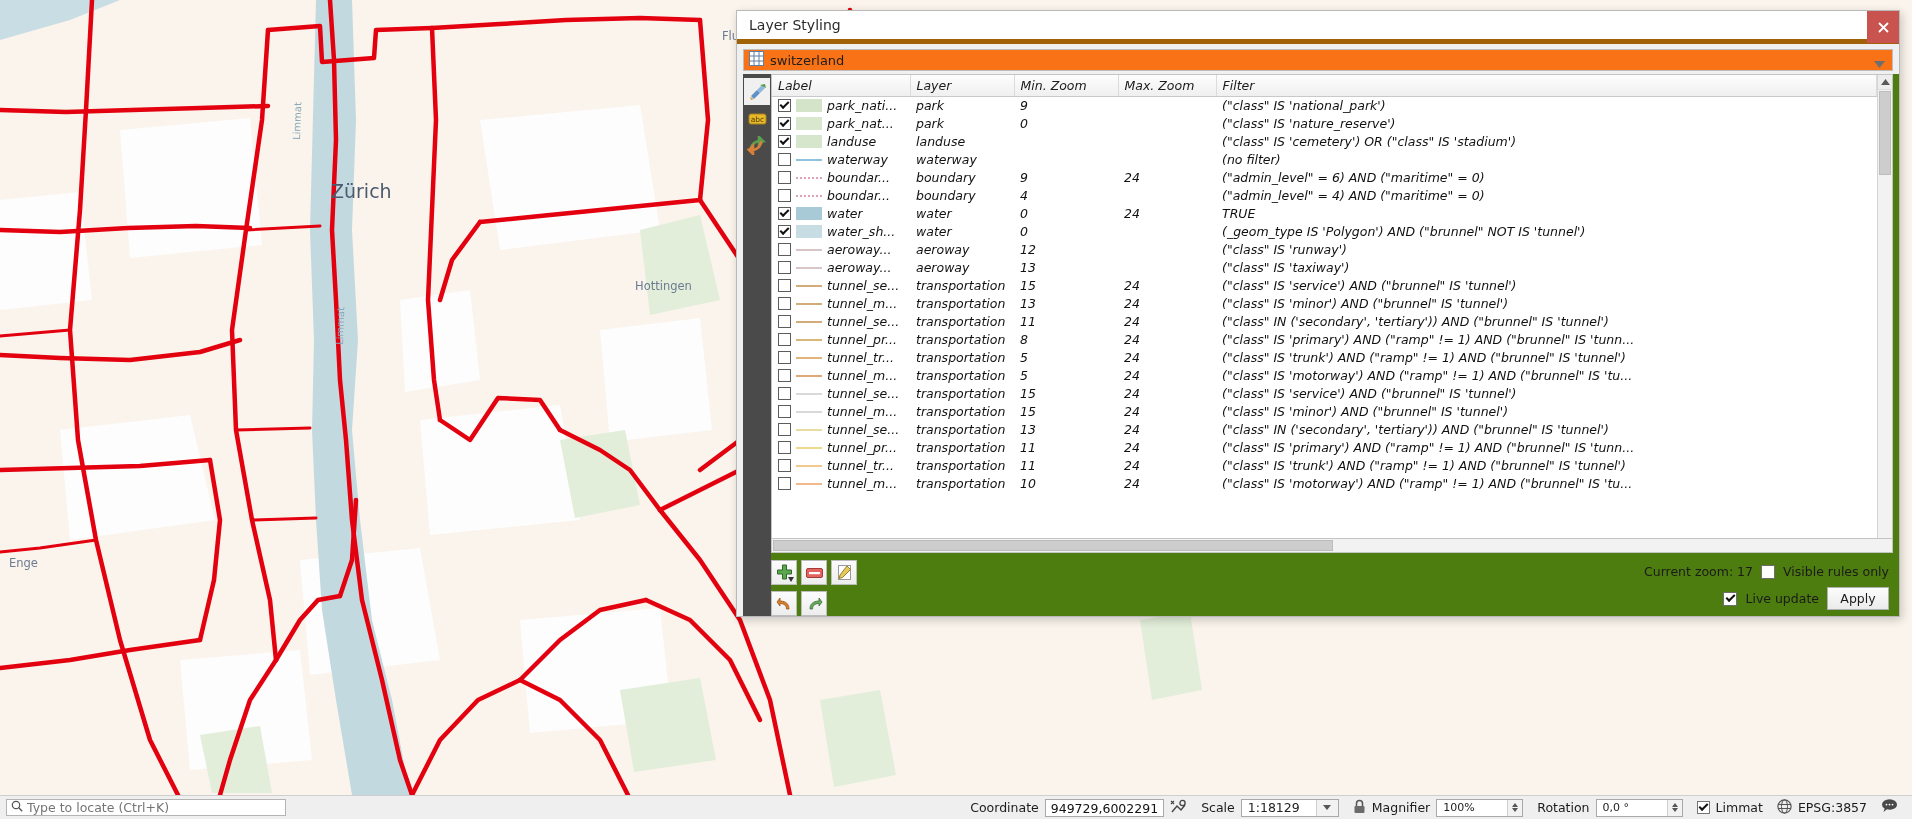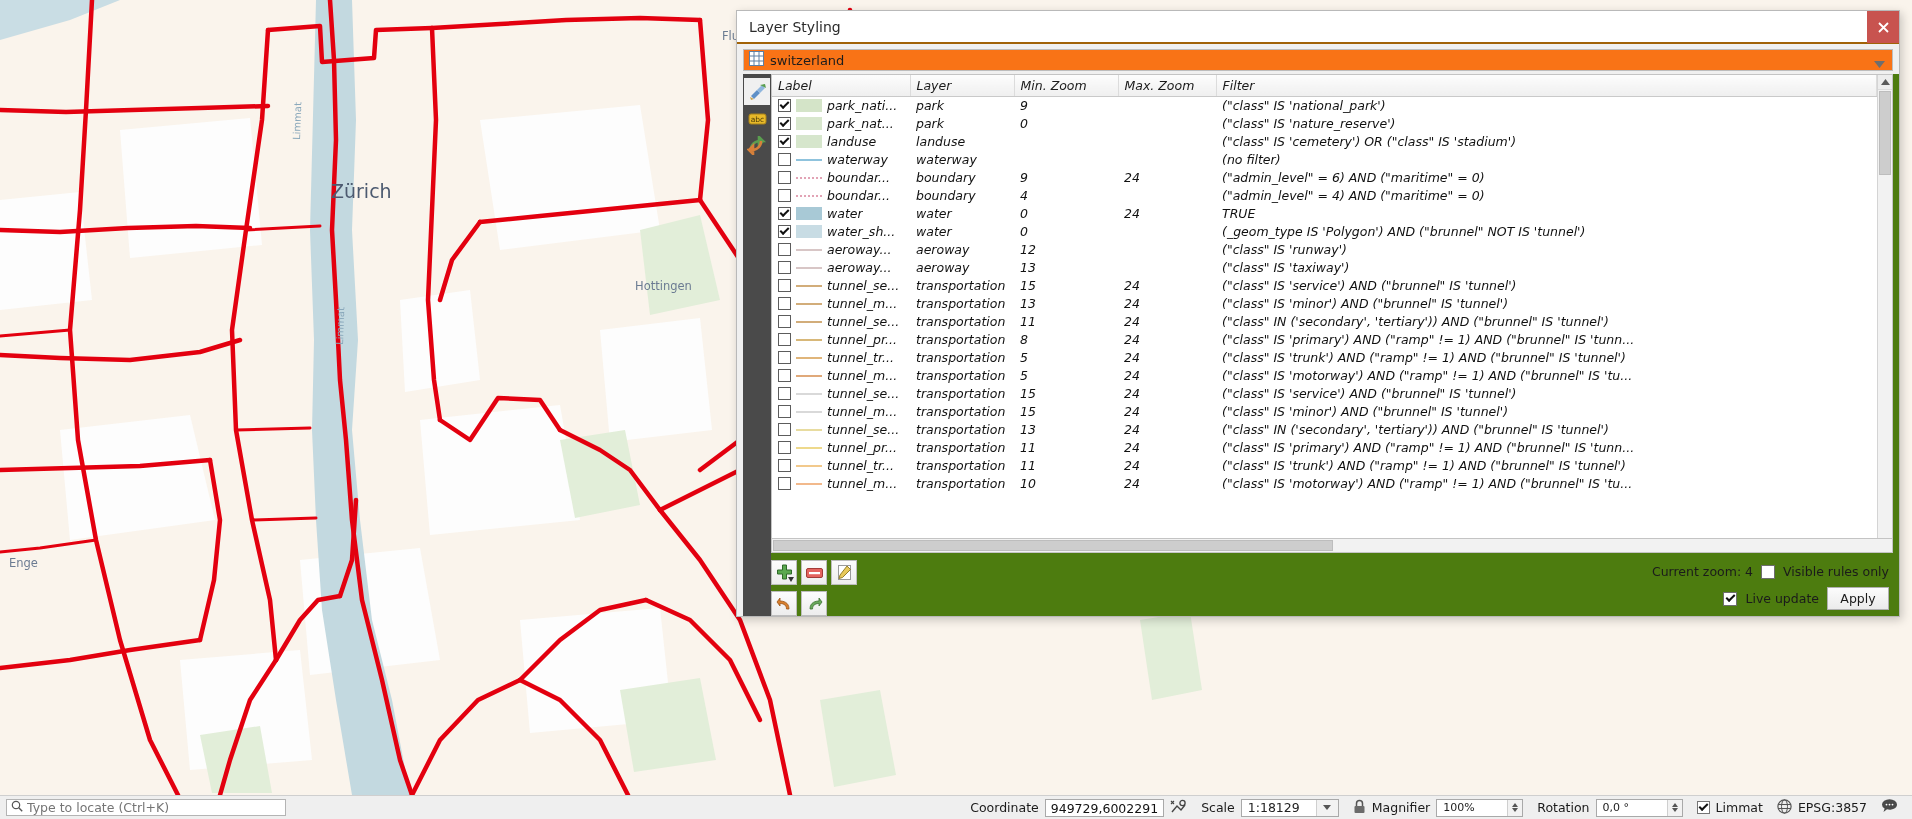--- a/index.html
+++ b/index.html
@@ -51,21 +51,21 @@
   .tri-u { border-left:3px solid transparent; border-right:3px solid transparent; border-bottom:4px solid #555; }
   .tri-dn { border-left:3px solid transparent; border-right:3px solid transparent; border-top:4px solid #555; margin-top:1px; }
 
   
   #layer-styling {
     position:absolute; left:736px; top:10px; width:1164px; height:607px;
     background:#f0f0f0; border:1px solid #b9b9b9;
     box-shadow: 2px 3px 9px rgba(0,0,0,0.20);
     display:flex; flex-direction:column;
   }
-  #ls-titlebar { height:33px; background:#fff; border-bottom:2px solid #a16207;
+  #ls-titlebar { height:33px; background:#fff; border-bottom:5px solid #a16207;
     display:flex; align-items:center; position:relative; }
   #ls-title { font-size:14px; color:#2b2b2b; padding-left:12px; }
   #ls-close { position:absolute; right:0; top:0; width:32px; height:32px; background:#c8534f;
     color:#fff; display:flex; align-items:center; justify-content:center; font-size:13px; }
 
   #ls-layercombo { margin:5px 6px 3px 6px; height:22px; background:#f97316;
     border:1px solid #bdbdbd; display:flex; align-items:center; position:relative; }
   #ls-layercombo .lyr-icon { margin-left:5px; margin-right:6px; }
   #ls-layercombo .lyr-name { font-size:13px; color:#1d1d1d; }
   #ls-layercombo .combo-arrow { position:absolute; right:7px; top:6px; }
@@ -671,21 +671,21 @@
             <path d="M4,14 C4,7 10,6 13,6 L13,3 L16,7 L13,11 L13,8.5 C11,8.5 6.5,9 6.5,14 Z" fill="#6aa85c" stroke="#3d7233" stroke-width="0.8"></path>
           </svg>
         </div>
       </div>
 
     </div>
   </div>
 
   <div id="ls-bottomright">
     <div class="br-line">
-      <span class="br-text">Current zoom: 4</span>
+      <span class="br-text">Current zoom: 17</span>
       <span class="br-chk"></span>
       <span class="br-text">Visible rules only</span>
     </div>
     <div class="br-line">
       <span class="br-chk">
           <i class="tick"></i>
         </span>
       <span class="br-text">Live update</span>
       <span id="apply-button">Apply</span>
     </div>

